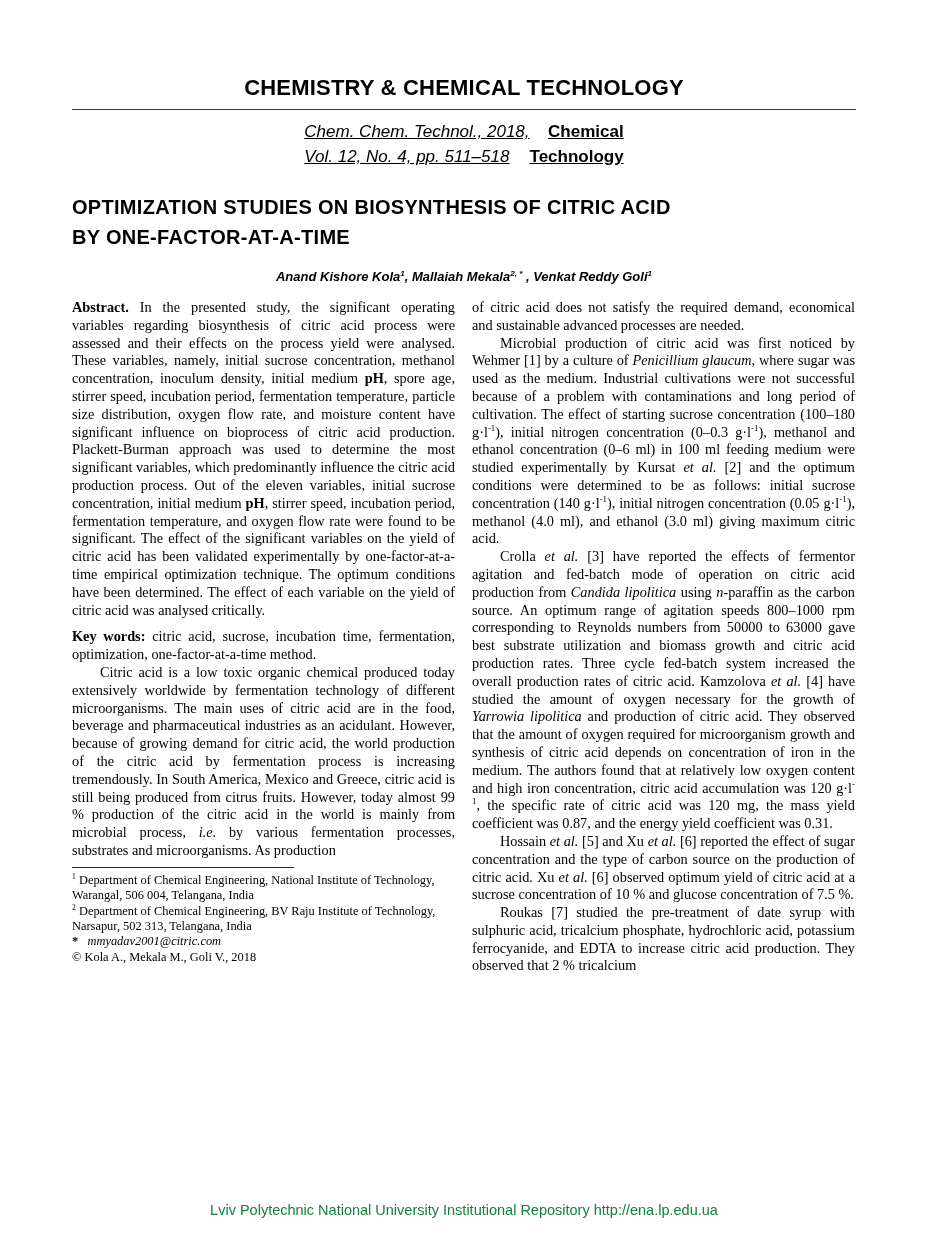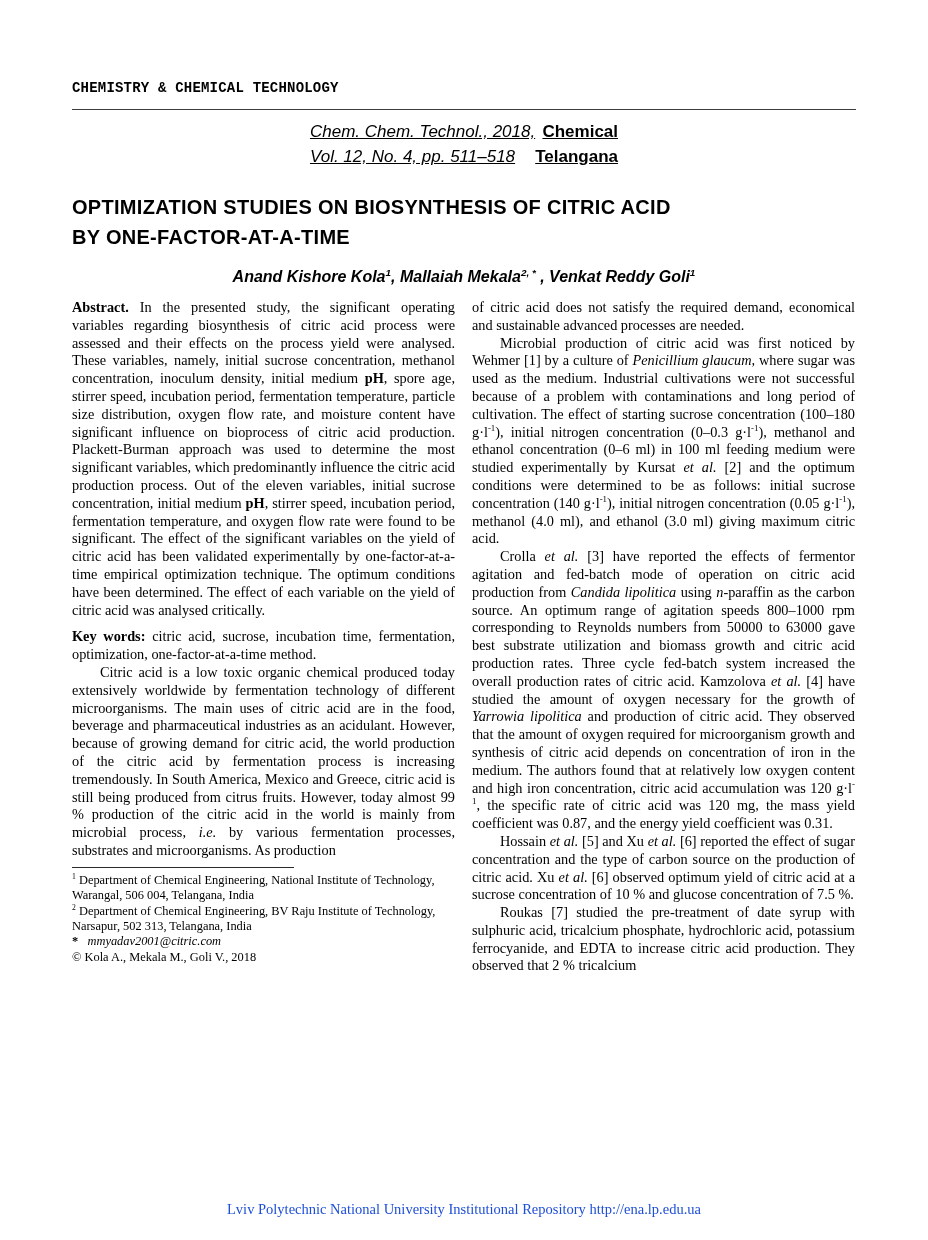--- a/index.html
+++ b/index.html
@@ -7,23 +7,24 @@
     position:relative;
     width:928px;height:1240px;
     box-sizing:border-box;
     padding:78px 72px 0 72px;
     background:#ffffff;
     color:#000;
     font-family:"Liberation Serif", serif;
     overflow:hidden;
   }
   .running-head{
-    font-family:Liberation Mono, monospace;
+    text-align:center;
+    font-family:Liberation Sans, sans-serif;
     font-weight:700;
-    font-size:14px;
+    font-size:22px;
     letter-spacing:0.2px;
     line-height:20px;
   }
   .head-rule{border:0;border-top:1.6px solid #3d3d3d;margin:11px 0 0 0;}
   .cite-row{
     display:flex;justify-content:center;
     margin-top:9px;
     font-size:17px;line-height:25px;text-decoration:underline;
   }
   .cite-left{font-family:"Liberation Sans", sans-serif;font-style:italic;}
@@ -34,21 +35,21 @@
     font-family:"Liberation Sans", sans-serif;
     font-weight:700;
     font-size:20px;line-height:30px;letter-spacing:0.3px;
   }
   .tline{display:block;}
   .authors{
     margin-top:15px;
     text-align:center;
     font-family:"Liberation Sans", sans-serif;
     font-weight:700;font-style:italic;
-    font-size:16px;line-height:19px;
+    font-size:13px;line-height:19px;
   }
   .doi{margin-top:23px;font-size:14.5px;line-height:18px;}
   .cols{display:flex;gap:17px;margin-top:13px;}
   .col{
     width:383px;flex:none;
     text-align:justify;
     font-size:14.3px;line-height:17.8px;
   }
   .para{margin:0;}
   .para.indent{text-indent:28px;}
@@ -61,40 +62,40 @@
   }
   .fnblock{margin-top:7px;}
   .fnrule{width:222px;border:0;border-top:1.2px solid #2a2a2a;margin:0 0 5px 0;}
   .fn{margin:0;font-size:12.4px;line-height:15.4px;text-align:left;}
   .f-i{font-style:italic;}
   .f-b{font-weight:700;}
   .f-p{vertical-align:super;font-size:0.62em;line-height:0;}
   .footer{
     position:absolute;left:0;right:0;bottom:22px;
     text-align:center;
-    font-family:Liberation Serif, serif;
-    font-size:14.5px;color:#1d4ed8;
+    font-family:Liberation Sans, sans-serif;
+    font-size:14.5px;color:#15803d;
   }
 </style>
 </head>
 <body>
 
 <div class="page">
 
   <div class="running-head">CHEMISTRY &amp; CHEMICAL TECHNOLOGY</div>
   <hr class="head-rule">
 
   <div class="cite-row">
     <div class="cite-left">
       <div>Chem. Chem. Technol., 2018,</div>
       <div>Vol. 12, No. 4, pp. 511–518</div>
     </div>
     <div class="cite-right">
       <div>Chemical</div>
-      <div>Telangana</div>
+      <div>Technology</div>
     </div>
   </div>
 
   <h1 class="title">
     <span class="tline">OPTIMIZATION STUDIES ON BIOSYNTHESIS OF CITRIC ACID</span>
     <span class="tline">BY ONE-FACTOR-AT-A-TIME</span>
   </h1>
 
   <div class="authors"><span>Anand Kishore Kola</span><span class="f-p">1</span><span>, Mallaiah Mekala</span><span class="f-p">2, *</span><span> , Venkat Reddy Goli</span><span class="f-p">1</span></div>
 

